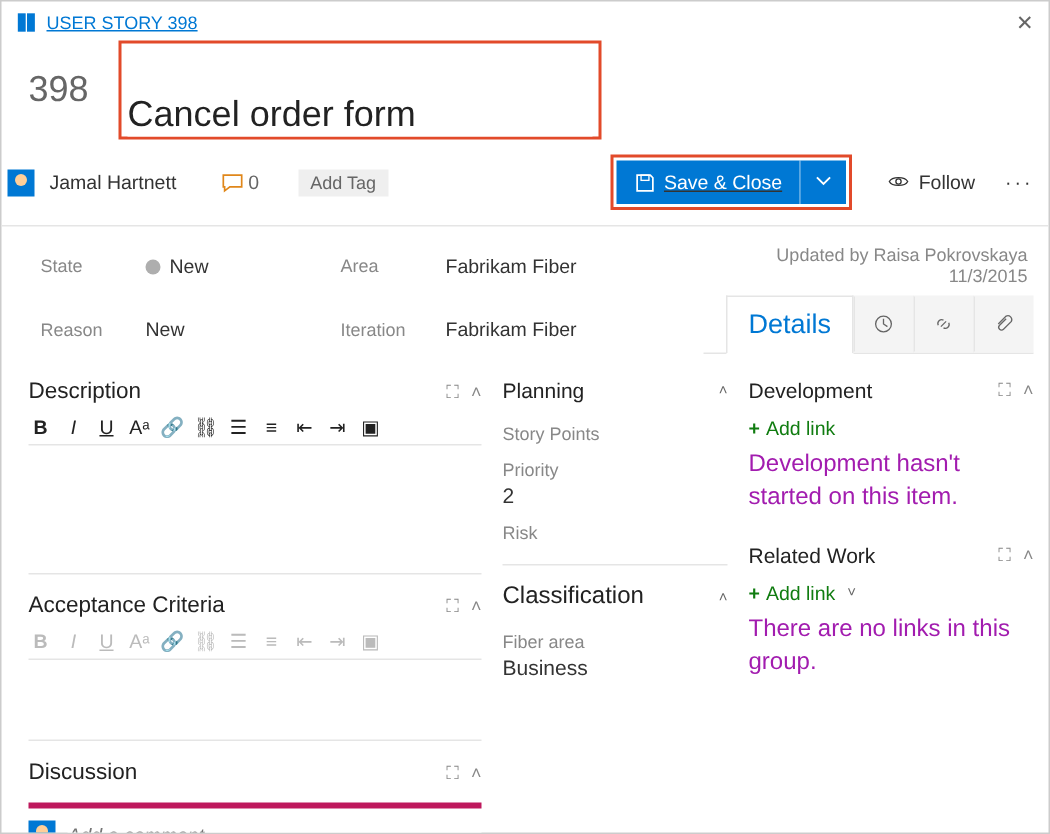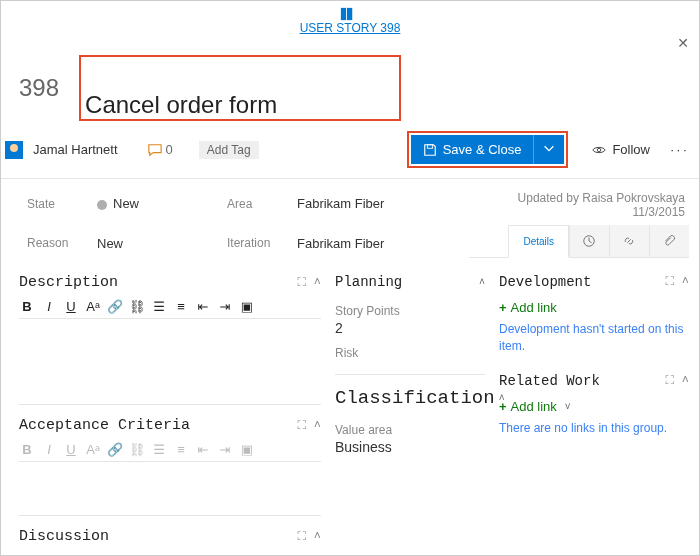--- a/index.html
+++ b/index.html
@@ -1,64 +1,64 @@
 <!DOCTYPE html>
 <html><head>
 <meta charset="utf-8">
 <style>
   * { box-sizing: border-box; margin: 0; padding: 0; }
   body { font-family: "Segoe UI", -apple-system, sans-serif; font-size: 13px; color: #333; background: #fff; width: 700px; height: 556px; overflow: hidden; border: 1px solid #ccc; }
-  .header { display: flex; align-items: center; padding: 6px 10px 2px 10px; flex-direction: column; }
+  .header { display: flex; align-items: center; padding: 6px 10px 2px 10px; }
   .wi-icon { width: 14px; height: 14px; margin-right: 6px; }
   .breadcrumb-link { color: #0078d4; text-decoration: underline; font-size: 12px; }
   .close-x { margin-left: auto; color: #666; font-size: 14px; cursor: pointer; }
   .title-row { display: flex; align-items: center; padding: 2px 10px 6px 18px; gap: 20px; }
   .wi-id { font-size: 24px; color: #666; font-weight: 400; }
   .title-input { font-size: 24px; border: none; outline: none; flex: 1; color: #222; margin-top: 34px; }
   .title-highlight { border: 2px solid #e24a2a; padding: 0 4px; display: inline-block; }
   .toolbar-row { display: flex; align-items: center; padding: 4px 10px 8px 4px; gap: 10px; }
   .avatar { width: 18px; height: 18px; background: #0078d4; display: inline-block; position: relative; }
   .avatar::after { content:""; position:absolute; top:3px; left:5px; width:8px; height:8px; border-radius:50%; background:#ffcf99; }
   .assignee { font-size: 13px; }
   .comments { display: flex; align-items: center; gap: 4px; color: #e0871a; margin-left: 20px; }
   .comments .count { color: #666; }
   .add-tag { background: #efefef; color: #666; padding: 2px 8px; font-size: 12px; margin-left: 16px; }
   .spacer { flex: 1; }
-  .save-wrap { border: 2px solid #e24a2a; padding: 2px; display: flex; }
+  .save-wrap { border: 2px solid #e24a2a; padding: 2px; display: flex; text-decoration: underline; }
   .save-btn { background: #0078d4; color: #fff; border: none; padding: 6px 12px; display: flex; align-items: center; gap: 6px; font-size: 13px; cursor: pointer; }
   .save-caret { background: #0078d4; color: #fff; border: none; border-left: 1px solid rgba(255,255,255,0.3); padding: 6px 8px; cursor: pointer; }
-  .follow { display: flex; align-items: flex-end; gap: 6px; color: #333; margin-left: 14px; }
+  .follow { display: flex; align-items: flex-start; gap: 6px; color: #333; margin-left: 14px; }
   .ellipsis { margin-left: 10px; color: #333; letter-spacing: 2px; cursor: pointer; }
   .divider { border-top: 1px solid #e5e5e5; margin-top: 2px; }
   .meta-row { display: flex; padding: 10px 10px 0 26px; gap: 28px; }
   .meta-left { flex: 1; display: grid; grid-template-columns: 70px 130px 70px auto; row-gap: 10px; align-items: center; font-size: 13px; }
   .meta-label { color: #888; font-size: 12px; }
   .state-dot { width: 10px; height: 10px; border-radius: 50%; background: #aeaeae; display: inline-block; margin-right: 6px; vertical-align: middle; }
   .updated { color: #888; font-size: 12px; text-align: right; padding-right: 4px; padding-top: 2px; }
   .tabs { display: flex; justify-content: flex-end; margin-top: 6px; border-bottom: 1px solid #e5e5e5; }
-  .tab { padding: 8px 14px; font-size: 10px; color: #666; border: 1px solid transparent; cursor: pointer; display:flex; align-items:center; }
+  .tab { padding: 8px 14px; font-size: 18px; color: #666; border: 1px solid transparent; cursor: pointer; display:flex; align-items:center; }
   .tab.active { color: #0078d4; border: 1px solid #e5e5e5; border-bottom: 1px solid #fff; margin-bottom: -1px; background:#fff; }
   .tab.icon-tab { background: #f4f4f4; border-left:1px solid #e5e5e5; padding:8px 12px; }
   .columns { display: flex; padding: 12px 10px 0 18px; gap: 14px; }
   .col-left { flex: 1.3; }
   .col-mid { width: 150px; }
   .col-right { width: 190px; }
-  .section-head { display: flex; align-items: center; padding: 4px 0; font-family: Liberation Mono, monospace; }
+  .section-head { display: flex; align-items: center; padding: 4px 0; }
   .section-title { font-size: 15px; color: #222; flex: 1; }
   .section-ctrls { display: flex; gap: 8px; color: #888; font-size: 12px; }
   .rt-toolbar { display: flex; gap: 6px; padding: 4px 0; color: #222; font-size: 13px; align-items:center; }
   .rt-toolbar.muted span, .rt-toolbar.muted svg { color: #bbb; stroke:#bbb; fill:#bbb; }
   .rt-toolbar span { width: 16px; text-align: center; cursor: pointer; }
   .editor-box { border-top: 1px solid #e5e5e5; height: 72px; }
   .editor-box.small { height: 40px; }
   .planning .field-label { color: #888; font-size: 12px; margin-top: 10px; }
   .planning .field-value { font-size: 14px; margin-top: 2px; }
   .caret { font-size: 10px; color: #666; margin-left: 4px; }
   .add-link { color: #107c10; display: flex; align-items: center; gap: 4px; font-size: 13px; margin: 6px 0; cursor:pointer; }
-  .subtext { color: #3b82f6; font-size: 12px; line-height: 1.4; }
+  .subtext { color: #a21caf; font-size: 16px; line-height: 1.4; }
   .discussion-input { display: flex; align-items: center; gap: 8px; margin-top: 8px; border-top:4px solid #be185d; padding-top:8px;}
   .discussion-input input { flex: 1; border: none; outline: none; font-style: italic; color: #999; font-size: 13px; }
   .sec-divider { border-top:1px solid #e5e5e5; margin:14px 0 8px 0; }
   svg.ico { width:14px; height:14px; }
 </style>
 </head>
 <body>
 
 <div class="header">
   <svg class="wi-icon" viewBox="0 0 16 16">
@@ -209,29 +209,30 @@
       <input placeholder="Add a comment" style="">
     </div>
   </div>
 
   <div class="col-mid planning">
     <div class="section-head">
       <span class="section-title" style="font-size:14px">Planning</span>
       <span class="caret">˄</span>
     </div>
     <div class="field-label">Story Points</div>
+    <div class="field-label">Priority</div>
     <div class="field-value">2</div>
     <div class="field-label">Risk</div>
 
     <div class="sec-divider"></div>
     <div class="section-head">
-      <span class="section-title" style="font-size:19px">Classification</span>
+      <span class="section-title" style="font-size:16px">Classification</span>
       <span class="caret">˄</span>
     </div>
-    <div class="field-label">Value area</div>
+    <div class="field-label">Fiber area</div>
     <div class="field-value">Business</div>
   </div>
 
   <div class="col-right">
     <div class="section-head">
       <span class="section-title" style="font-size:14px">Development</span>
       <span class="section-ctrls">
           <span>⛶</span>
           <span>˄</span>
         </span>

